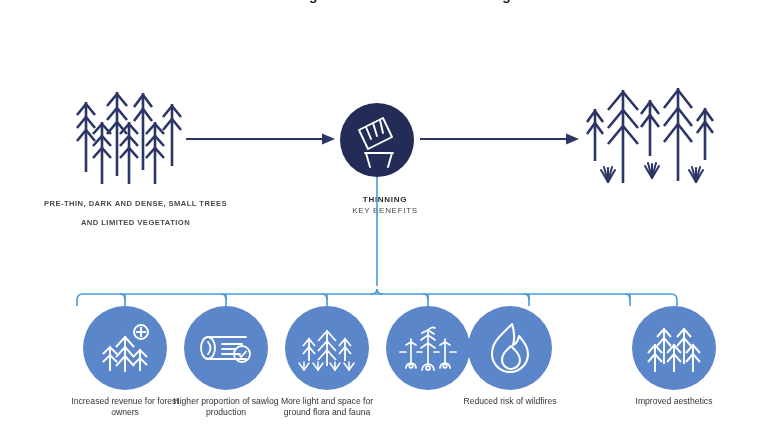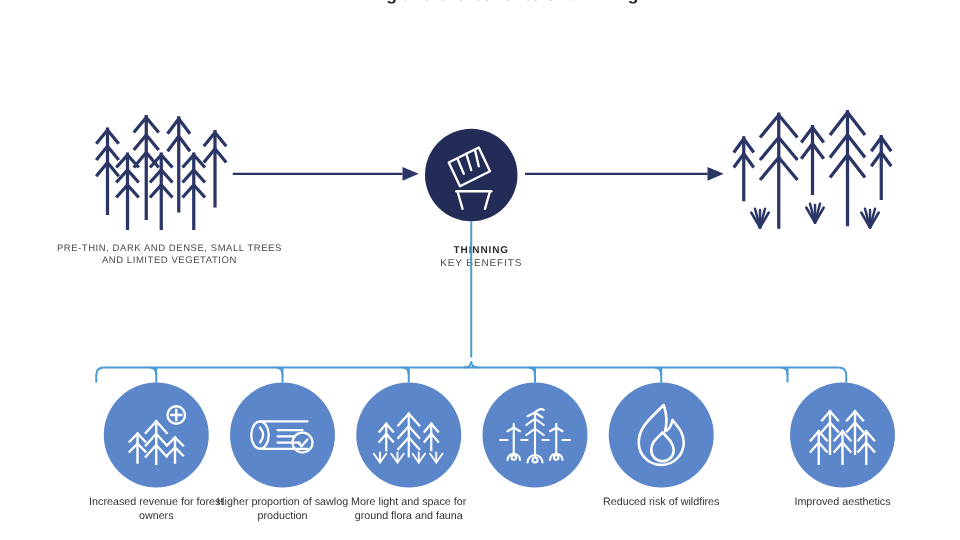--- a/index.html
+++ b/index.html
@@ -18,22 +18,22 @@
   .title-clip .t{
     font-size:14px;font-weight:bold;color:#232323;letter-spacing:.2px;
     line-height:16px;white-space:nowrap;
   }
 
   
   .abs{position:absolute;}
 
   
   .cap{
-    position:absolute;text-align:center;font-size:7.6px;line-height:9px;
-    letter-spacing:.45px;color:#4a4a4a;
+    position:absolute;text-align:center;font-size:7.6px;line-height:19px;
+    letter-spacing:.45px;color:#4a4a4a;font-weight:bold;
   }
   .cap-left{left:38px;top:194px;width:195px;}
   .cap-right{left:565px;top:194px;width:185px;}
 
   .center-cap{
     position:absolute;left:310px;top:194px;width:150px;text-align:center;
   }
   .center-cap .l1{font-size:8px;font-weight:bold;letter-spacing:.7px;color:#2b2b2b;line-height:11px;}
   .center-cap .l2{font-size:8px;letter-spacing:.7px;color:#4a4a4a;line-height:11px;}
 
@@ -330,21 +330,21 @@
           <circle cx="25" cy="60" r="1.8"></circle>
           <path d="M36,64 a6,6 0 0 1 12,0"></path>
           <circle cx="42" cy="62" r="2"></circle>
           <path d="M54,62 a5,5 0 0 1 10,0"></path>
           <circle cx="59" cy="60" r="1.8"></circle>
         </g>
       </svg>
     </div>
   </div>
 
-  <div class="benefit" style="left:487px;top:306px;">
+  <div class="benefit" style="left:468px;top:306px;">
     <div class="disc">
       <svg width="84" height="84" viewBox="0 0 84 84">
         <g stroke="#ffffff" stroke-width="2.1" fill="none" stroke-linejoin="round" stroke-linecap="round">
           <path d="M44,18 C32,30 24,36 24,48 a18,18 0 0 0 36,0 c0,-8 -5,-13 -9,-18 c-1,5 -3,8 -6,9 c2,-7 1,-15 -1,-21 Z"></path>
           <path d="M43,40 c-5,5 -9,8 -9,14 a9,9 0 0 0 18,0 c0,-5 -4,-9 -9,-14 Z"></path>
         </g>
       </svg>
     </div>
     <div class="lbl">Reduced risk of wildfires</div>
   </div>

